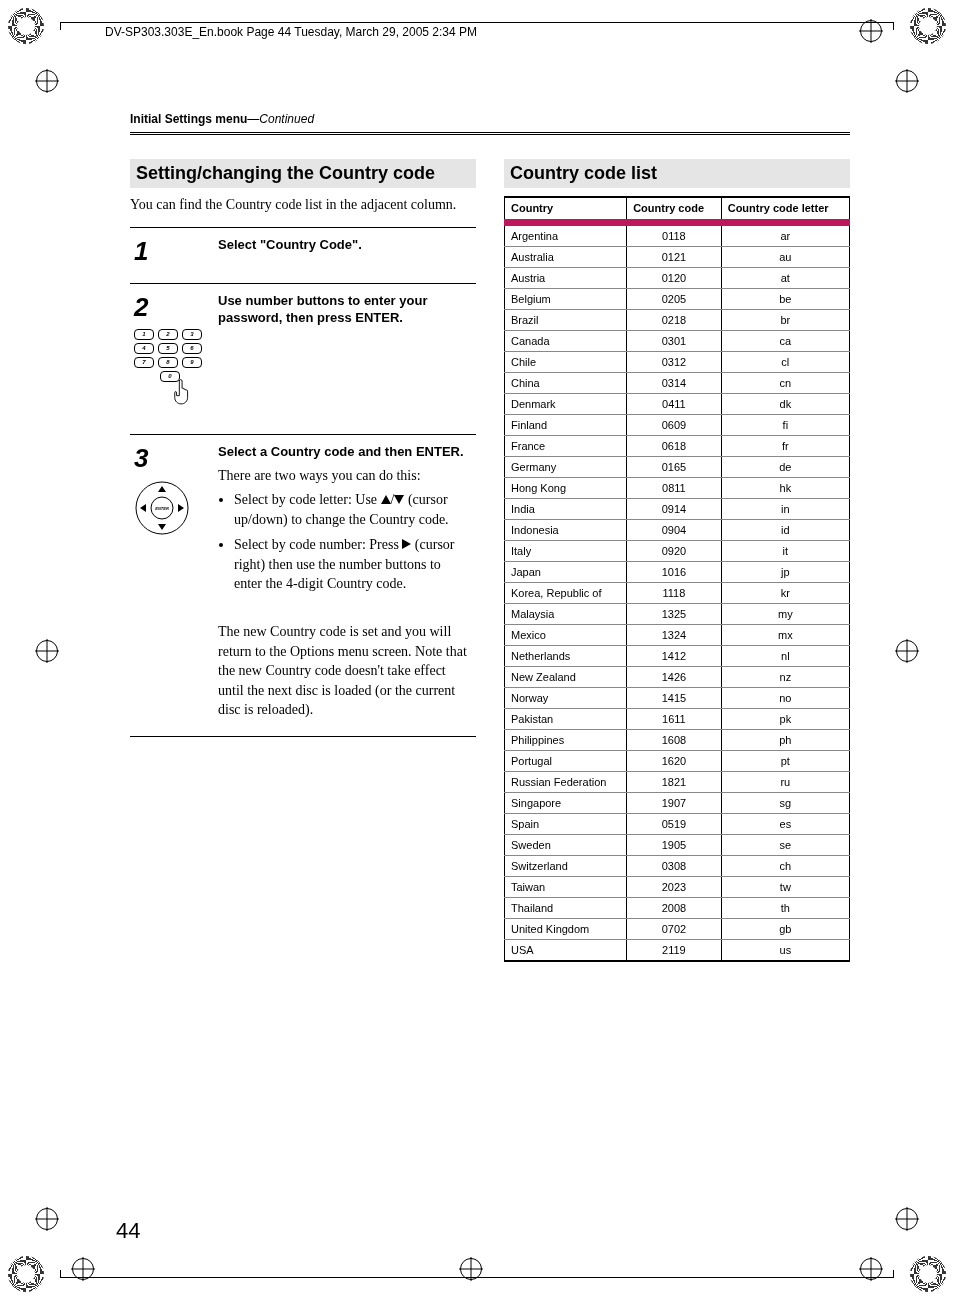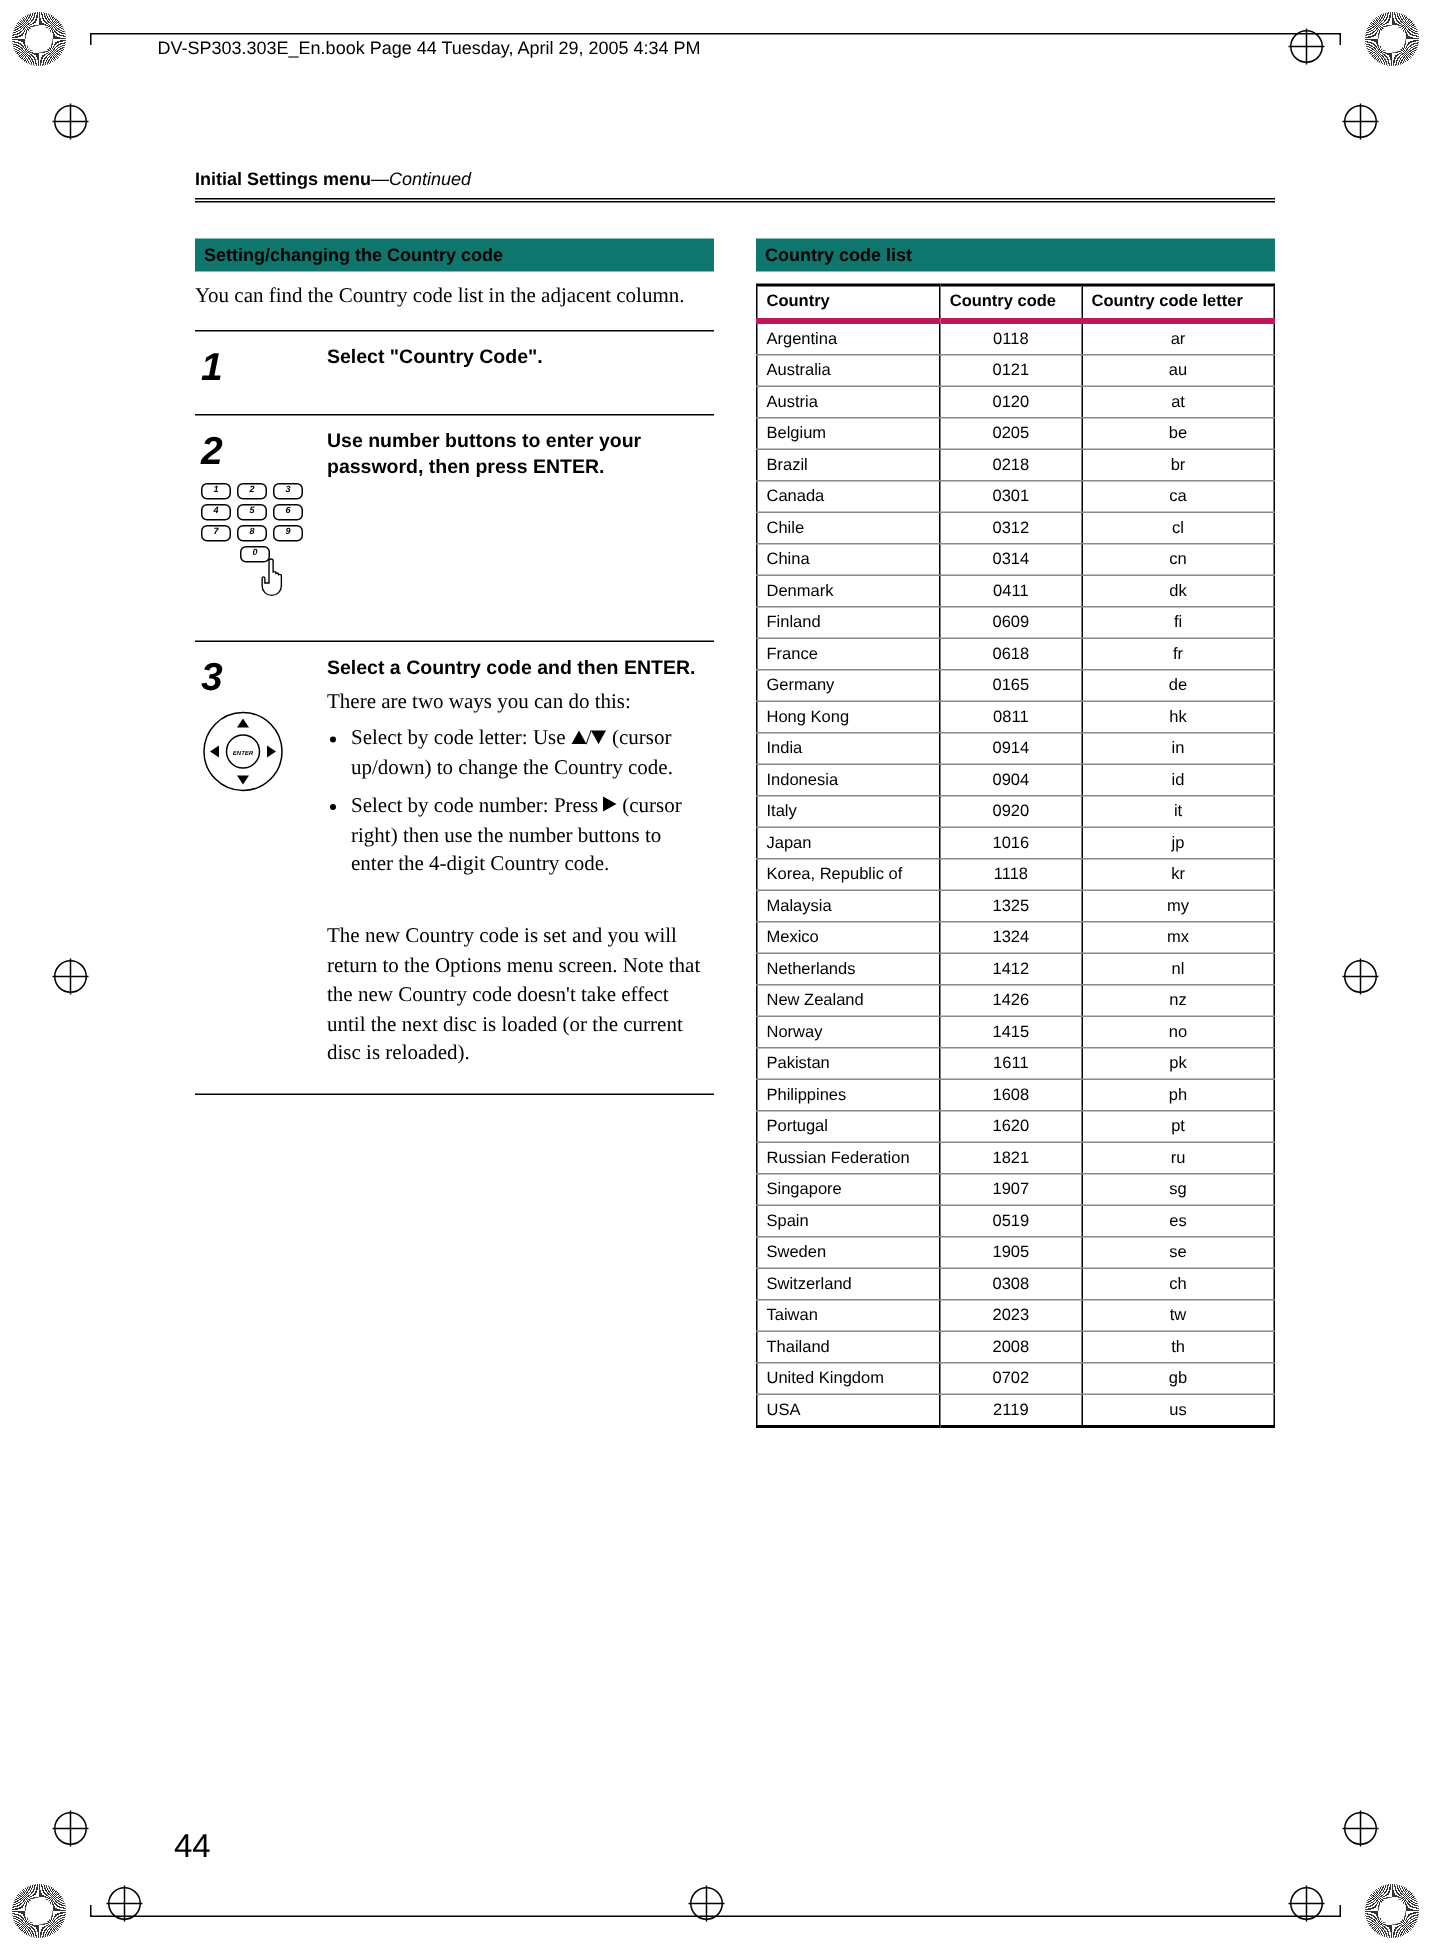--- a/index.html
+++ b/index.html
@@ -48,23 +48,23 @@
   .page-title {
     font-family: Helvetica, Arial, sans-serif;
     font-size:12px; font-weight:bold;
     padding-bottom:6px;
     border-bottom: 3px double #000;
   }
   .page-title .cont { font-weight:normal; font-style:italic;}
   .columns { display:flex; gap:28px; margin-top:24px;}
   .col { flex:1 1 50%;}
   .section-hdr {
-    background:#0f766e;
+    background:#e5e5e5;
     font-family: Helvetica, Arial, sans-serif;
-    font-weight:bold; font-size:12px;
+    font-weight:bold; font-size:18px;
     padding:4px 6px; margin-bottom:8px;
   }
   .intro { font-size:14px; line-height:1.35; margin-bottom:12px;}
   .steps { width:100%; border-collapse:collapse; font-size:14px;}
   .steps tr { border-top:1px solid #000;}
   .steps tr:last-child td { border-bottom:1px solid #000;}
   .steps td { vertical-align:top; padding:8px 4px 16px 4px;}
   .step-num {
     font-family: Helvetica, Arial, sans-serif;
     font-weight:bold; font-style:italic; font-size:26px;
@@ -91,21 +91,21 @@
   .tri { display:inline-block; }
   .tri.up { border-left:5px solid transparent; border-right:5px solid transparent; border-bottom:9px solid #000;}
   .tri.down { border-left:5px solid transparent; border-right:5px solid transparent; border-top:9px solid #000;}
   .tri.right { border-top:5px solid transparent; border-bottom:5px solid transparent; border-left:9px solid #000;}
   .cc-table { width:100%; border-collapse:collapse; font-family:Helvetica,Arial,sans-serif; font-size:11px;}
   .cc-table th, .cc-table td {
     border-left:1px solid #000; border-right:1px solid #000;
     border-bottom:1px solid #888;
     padding:4px 6px; text-align:left;
   }
-  .cc-table th { border-top:2px solid #000; border-bottom:4px solid #be185d; font-weight:bold; line-height:1.2;}
+  .cc-table th { border-top:2px solid #000; border-bottom:7px solid #be185d; font-weight:bold; line-height:1.2;}
   .cc-table td.c { text-align:center;}
   .cc-table tr:last-child td { border-bottom:2px solid #000;}
   .page-num {
     position:absolute; left:116px; bottom:56px;
     font-family: Helvetica, Arial, sans-serif; font-size:22px;
   }
 </style>
 </head>
 <body>
 
@@ -119,21 +119,21 @@
 <div class="cross" style="top:640px;left:36px;"></div>
 <div class="cross" style="top:640px;right:36px;"></div>
 <div class="cross" style="bottom:70px;left:36px;"></div>
 <div class="cross" style="bottom:70px;right:36px;"></div>
 <div class="cross" style="bottom:20px;left:72px;"></div>
 <div class="cross" style="bottom:20px;left:460px;"></div>
 <div class="cross" style="bottom:20px;right:72px;"></div>
 <div class="crop-top"></div>
 <div class="crop-bottom"></div>
 
-<div class="file-header">DV-SP303.303E_En.book  Page 44  Tuesday, April 29, 2005  4:34 PM</div>
+<div class="file-header">DV-SP303.303E_En.book  Page 44  Tuesday, March 29, 2005  2:34 PM</div>
 
 <div class="page-content">
   <div class="page-title">
     <span>Initial Settings menu</span><span class="cont">—Continued</span>
   </div>
 
   <div class="columns">
 
     <div class="col">
       <div class="section-hdr">Setting/changing the Country code</div>

